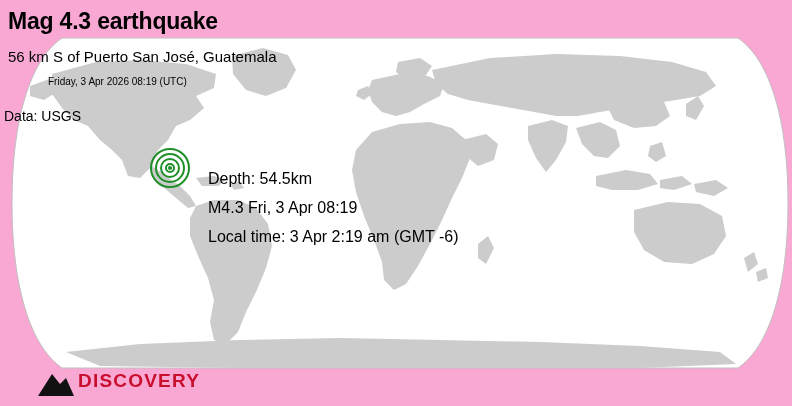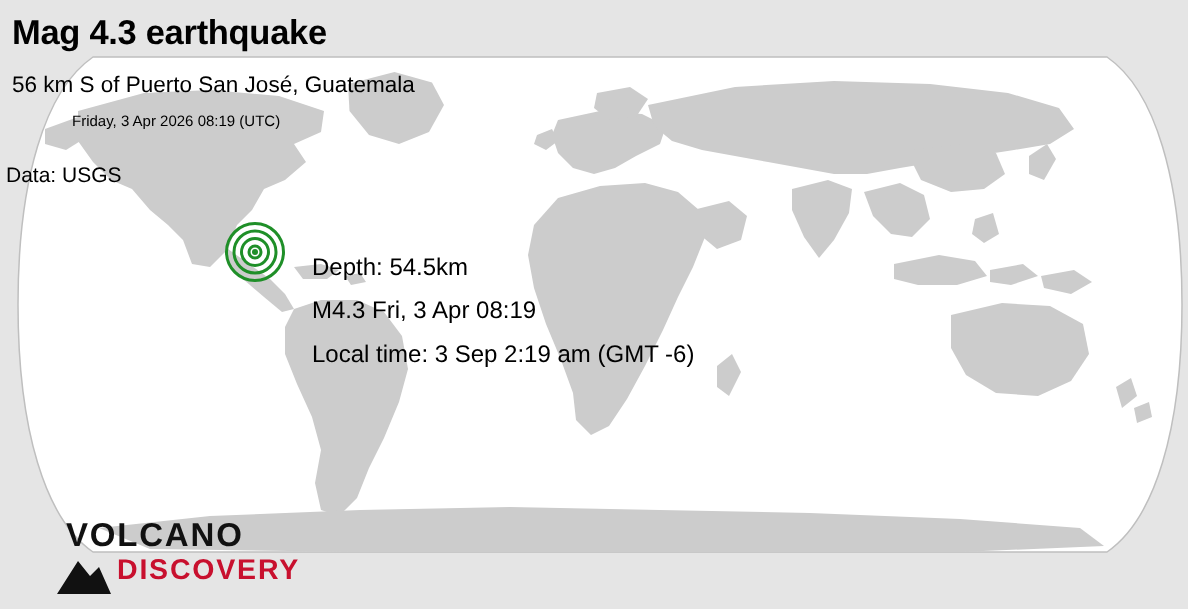--- a/index.html
+++ b/index.html
@@ -11,21 +11,21 @@
     height: 406px;
     background: #ffffff;
     font-family: "Liberation Sans", sans-serif;
     overflow: hidden;
     position: relative;
   }
   #root {
     position: relative;
     width: 792px;
     height: 406px;
-    background: #e5e5e5;
+    background: #f9a8d4;
   }
 
   
   .map-layer {
     position: absolute;
     left: 0;
     top: 0;
     width: 800px;
     height: 406px;
   }
@@ -239,24 +239,23 @@
 
   <div class="subhead">56 km S of Puerto San José, Guatemala</div>
 
   <div class="datetime">Friday,  3 Apr 2026 08:19 (UTC)</div>
 
   <div class="datasource">Data: USGS</div>
 
   <div class="quake-info">
     <div>Depth: 54.5km</div>
     <div>M4.3 Fri,  3 Apr 08:19</div>
-    <div>Local time: 3 Sep 2:19 am (GMT -6)</div>
+    <div>Local time: 3 Apr 2:19 am (GMT -6)</div>
   </div>
 
   <div class="logo">
-    <div class="logo-volcano">VOLCANO</div>
     <svg class="logo-mountain" viewBox="0 0 40 28" xmlns="http://www.w3.org/2000/svg">
       <path d="M2,26 L16,4 L24,14 L30,8 L38,26 Z" fill="#111111"></path>
     </svg>
     <div class="logo-discovery">DISCOVERY</div>
   </div>
 
 </div>
 
 </body></html>

